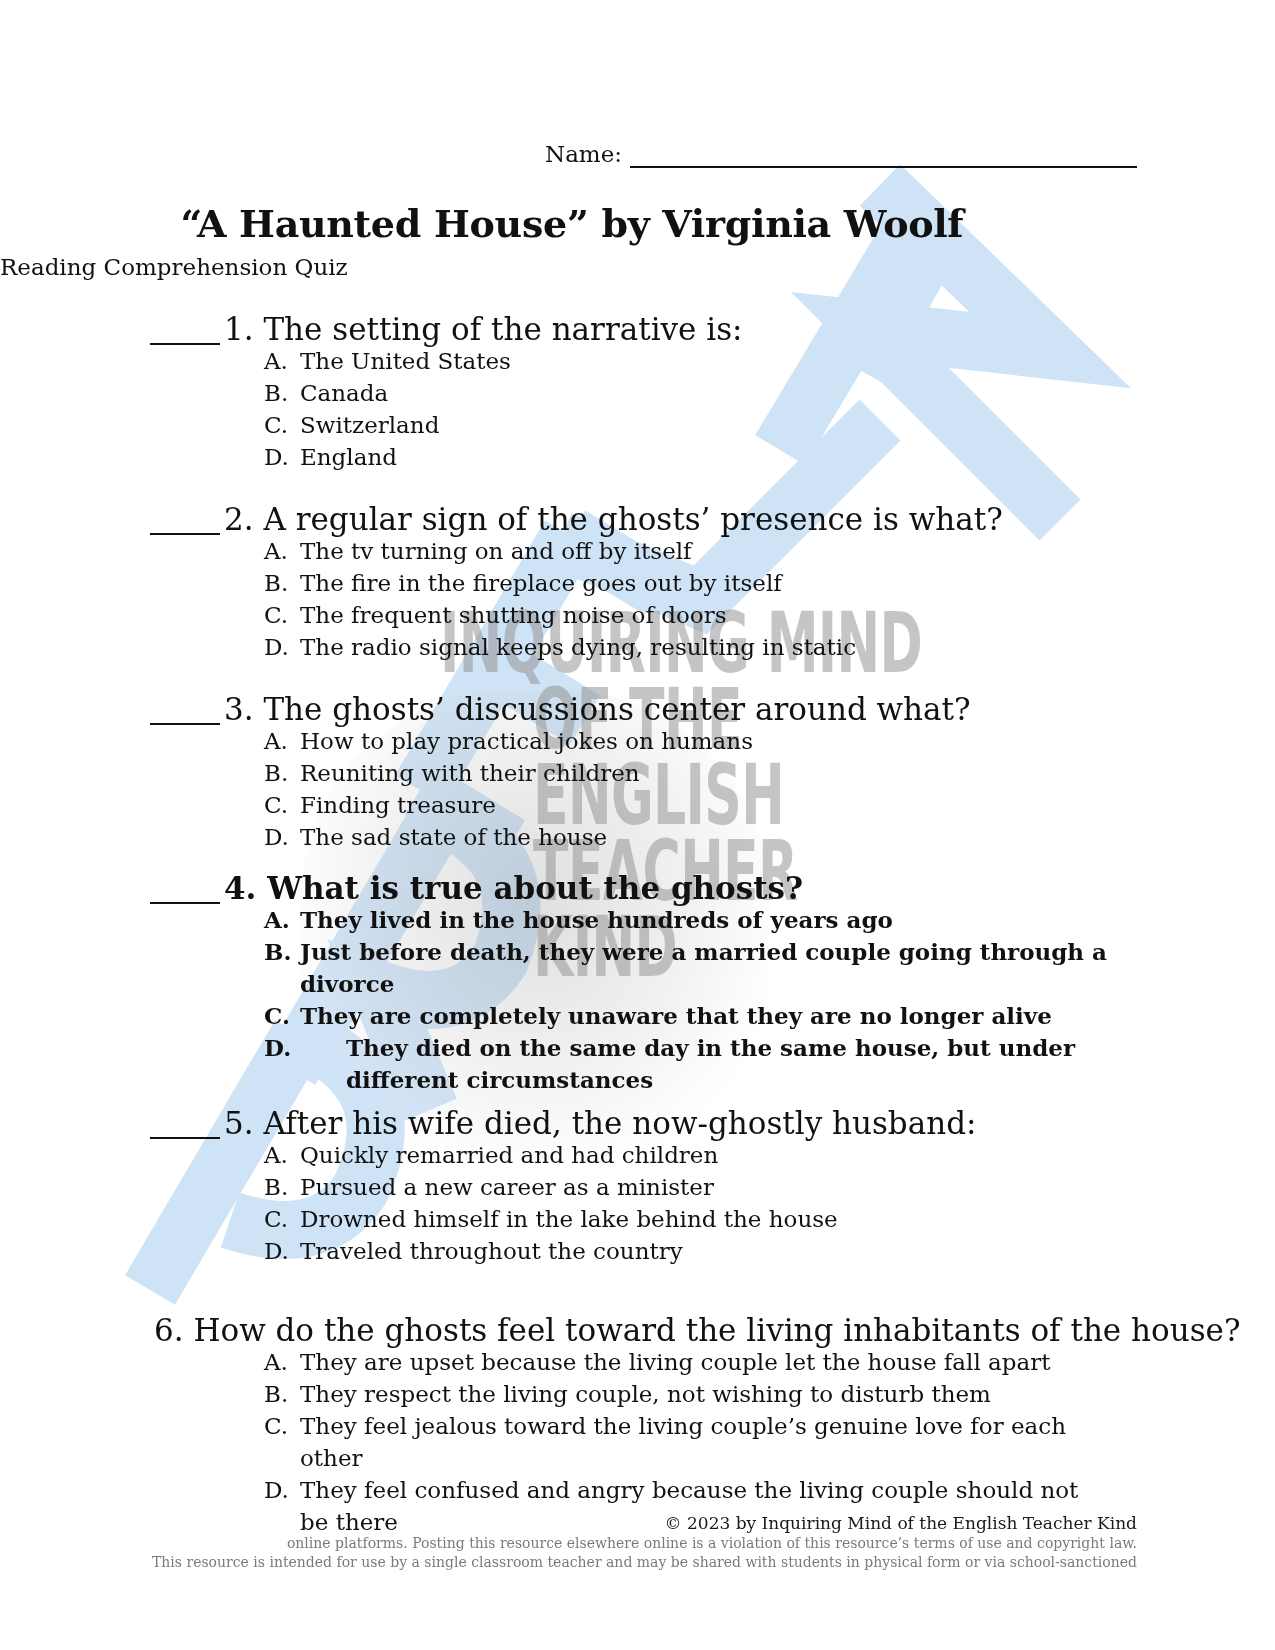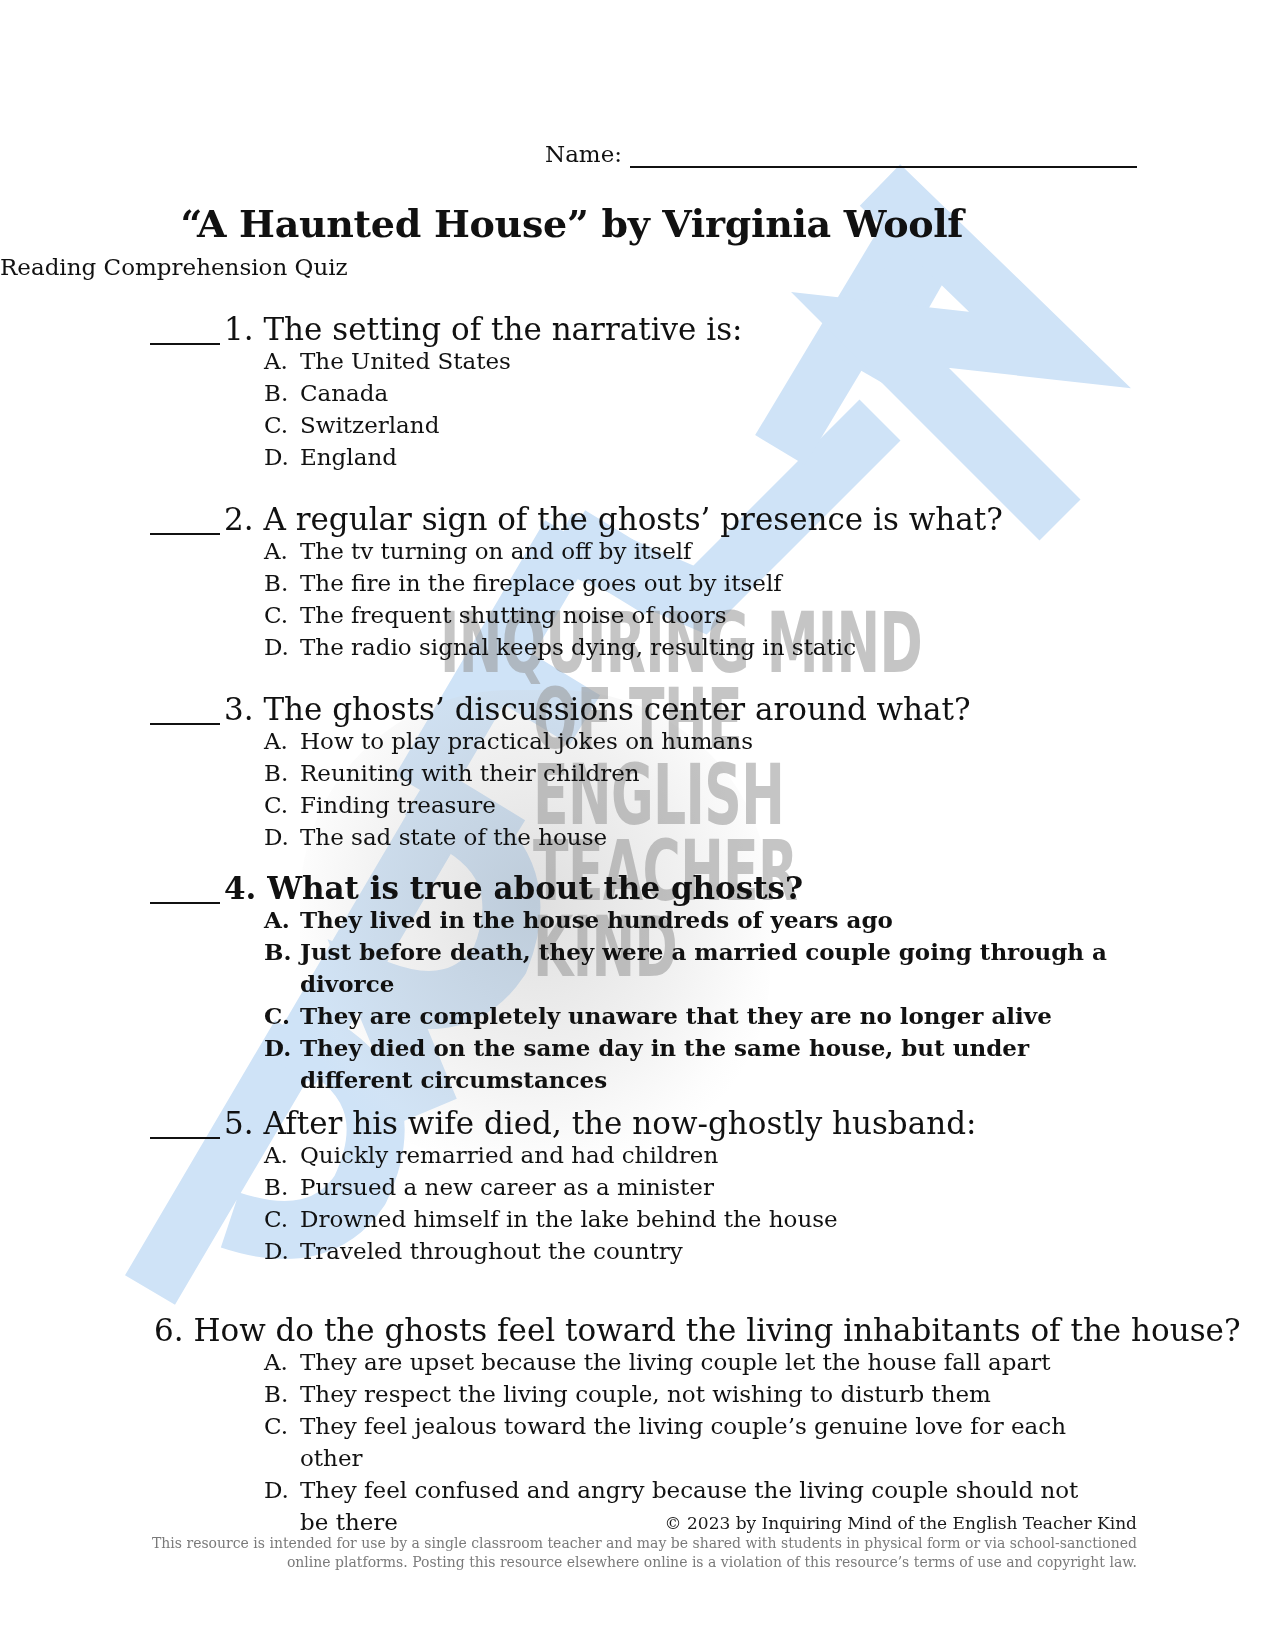--- a/index.html
+++ b/index.html
@@ -171,21 +171,21 @@
         <li class="opt">
             <span class="opt-letter">B.</span>
             <span class="opt-text">Just before death, they were a married couple going through a divorce</span>
           </li>
         <li class="opt">
             <span class="opt-letter">C.</span>
             <span class="opt-text">They are completely unaware that they are no longer alive</span>
           </li>
         <li class="opt">
             <span class="opt-letter">D.</span>
-            <span class="opt-text" style="max-width:770px;">They died on the same day in the same house, but under different circumstances</span>
+            <span class="opt-text" style="max-width:770px;margin-left:46px;">They died on the same day in the same house, but under different circumstances</span>
           </li>
       </ul>
     </div>
 
     <div class="question" style="top:1107px;">
       <div class="q-head">
         <span class="blank"></span>
         <span class="q-text">5. After his wife died, the now-ghostly husband:</span>
       </div>
       <ul class="options">
@@ -228,18 +228,18 @@
           </li>
         <li class="opt">
             <span class="opt-letter">D.</span>
             <span class="opt-text" style="max-width:790px;">They feel confused and angry because the living couple should not be there</span>
           </li>
       </ul>
     </div>
 
     <div class="footer">
       <div class="copyright">© 2023 by Inquiring Mind of the English Teacher Kind</div>
+      <div class="legal">online platforms.  Posting this resource elsewhere online is a violation of this resource’s terms of use and copyright law.</div>
       <div class="legal">This resource is intended for use by a single classroom teacher and may be shared with students in physical form or via school-sanctioned</div>
-      <div class="legal">online platforms.  Posting this resource elsewhere online is a violation of this resource’s terms of use and copyright law.</div>
     </div>
 
   </div>
 </div>
 
 </body></html>

